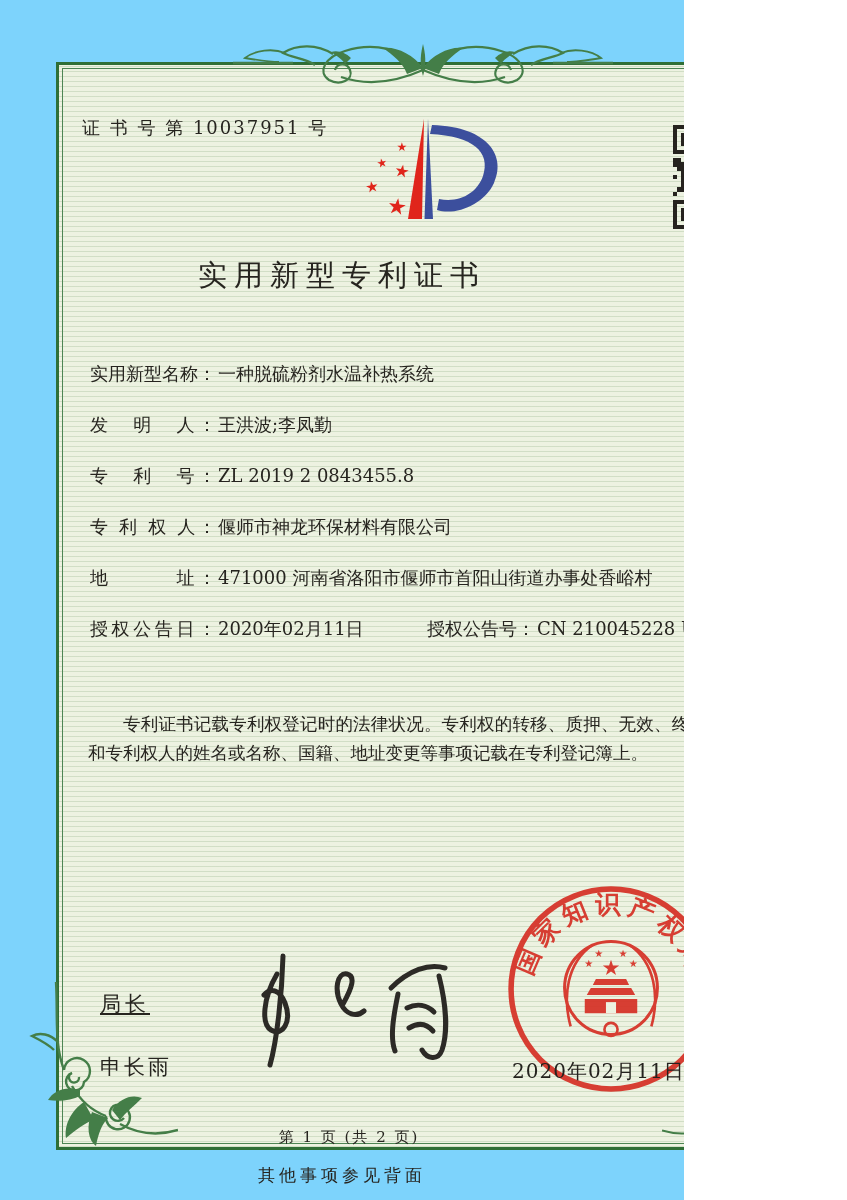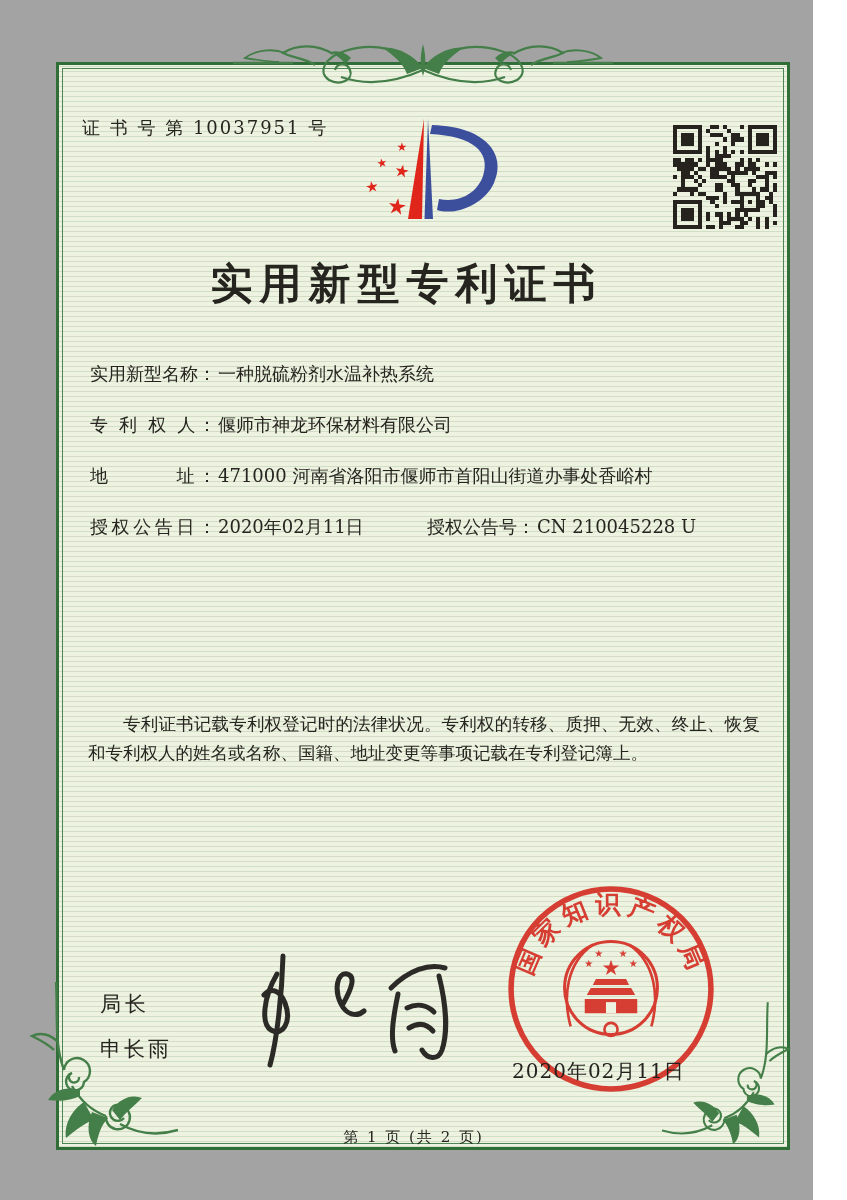--- a/index.html
+++ b/index.html
@@ -1,50 +1,50 @@
 <!DOCTYPE html>
 <html style="--green: #2f6e36; --green-light: #4d8554; --seal-red: #d63126; --red: #e0251b; --blue: #3c4f9d;"><head>
 <meta charset="utf-8">
 <style>
   html,body{margin:0;padding:0;background:#ffffff;}
   .page{
-    position:relative;width:813px;height:1200px;overflow:hidden;
-    background:#a3a3a3;
+    position:relative;width:684px;height:1200px;overflow:hidden;
+    background:#7dd3fc;
     font-family:"DejaVu Serif","Liberation Serif",serif;
     color:#26241f;
   }
   .frame{
     position:absolute;left:56px;top:62px;width:728px;height:1082px;
     border:3px solid var(--green,#2f6e36);
     background-color:#edf2e1;
     background-image:repeating-linear-gradient(0deg,
       rgba(110,152,100,0.22) 0px, rgba(110,152,100,0.22) 1px,
       rgba(255,255,255,0) 1px, rgba(255,255,255,0) 5px);
   }
   .frame::after{
     content:"";position:absolute;inset:3px;
     border:1px solid var(--green-light,#4d8554);pointer-events:none;
   }
   .abs{position:absolute;}
   .cert-no{left:82px;top:116px;font-size:18px;letter-spacing:2px;}
-  .title{left:0;width:100%;top:256px;text-align:center;font-size:42px;
-         font-weight:bold;letter-spacing:7px;}
+  .title{left:0;width:100%;top:256px;text-align:center;font-size:29px;
+         font-weight:normal;letter-spacing:7px;}
   .fields{left:90px;top:362px;width:668px;font-size:18px;line-height:24px;}
   .frow{margin-bottom:27px;position:relative;white-space:nowrap;}
   .flabel{display:inline-block;width:126px;text-align:justify;
           text-align-last:justify;vertical-align:top;}
   .fvalue{padding-left:2px;text-align:right;}
   .pair2{position:absolute;left:337px;top:0;}
   .pair2 .plabel{margin-right:2px;}
   .paras{left:88px;top:710px;width:672px;}
   .paras p{margin:0;font-size:17.5px;line-height:29px;text-indent:2em;
            text-align:justify;}
   .signer{left:100px;top:990px;font-size:21px;}
-  .signer .s-title{letter-spacing:4px;}
-  .signer .s-name{margin-top:17px;letter-spacing:3px;}
+  .signer .s-title{letter-spacing:4px;text-decoration:underline;}
+  .signer .s-name{margin-top:35px;letter-spacing:3px;}
   .sig-svg{left:225px;top:946px;}
   .seal-svg{left:504px;top:882px;opacity:.93;}
   .seal-date{left:512px;top:1058px;width:210px;font-size:20px;
              letter-spacing:1px;color:#24221e;}
   .page-num{left:7px;width:100%;top:1112px;text-align:center;font-size:15px;
             letter-spacing:2px;margin-top:16px;}
   .back-note{left:0;width:100%;top:1164px;text-align:center;font-size:17px;
              letter-spacing:4px;}
   .qr{left:673px;top:125px;width:104px;height:104px;}
   .logo{left:338px;top:106px;}
@@ -412,20 +412,22 @@
           <rect x="20" y="24" width="1" height="1"></rect>
           <rect x="22" y="24" width="1" height="1"></rect>
         </g>
       </svg>
     </div>
 
   <div class="abs title">实用新型专利证书</div>
 
   <div class="abs fields" id="fields">
       <div class="frow"><span class="flabel">实用新型名称：</span><span class="fvalue">一种脱硫粉剂水温补热系统</span></div>
+      <div class="frow"><span class="flabel">发　明　人：</span><span class="fvalue">王洪波;李凤勤</span></div>
+      <div class="frow"><span class="flabel">专　利　号：</span><span class="fvalue">ZL 2019 2 0843455.8</span></div>
       <div class="frow"><span class="flabel">专 利 权 人：</span><span class="fvalue">偃师市神龙环保材料有限公司</span></div>
       <div class="frow"><span class="flabel">地　　　址：</span><span class="fvalue">471000 河南省洛阳市偃师市首阳山街道办事处香峪村</span></div>
       <div class="frow"><span class="flabel">授权公告日：</span><span class="fvalue">2020年02月11日</span><span class="pair2"><span class="plabel">授权公告号：</span><span>CN 210045228 U</span></span></div>
     </div>
 
   <div class="abs paras" id="paras">
       <p>专利证书记载专利权登记时的法律状况。专利权的转移、质押、无效、终止、恢复和专利权人的姓名或名称、国籍、地址变更等事项记载在专利登记簿上。</p>
     </div>
 
   <div class="abs signer">
@@ -470,14 +472,15 @@
       <path d="M66,143 C58,114 62,80 88,62" fill="none" stroke-width="2.6"></path>
       <path d="M146,143 C154,114 150,80 124,62" fill="none" stroke-width="2.6"></path>
       <circle cx="106" cy="146" r="6.5" fill="none" stroke-width="2.6"></circle>
     </g>
   </svg>
 
   <div class="abs seal-date">2020年02月11日</div>
 
   <div class="abs page-num">第 1 页 (共 2 页)</div>
 
+  <div class="abs back-note">其他事项参见背面</div>
 
 </div>
 
 </body></html>

